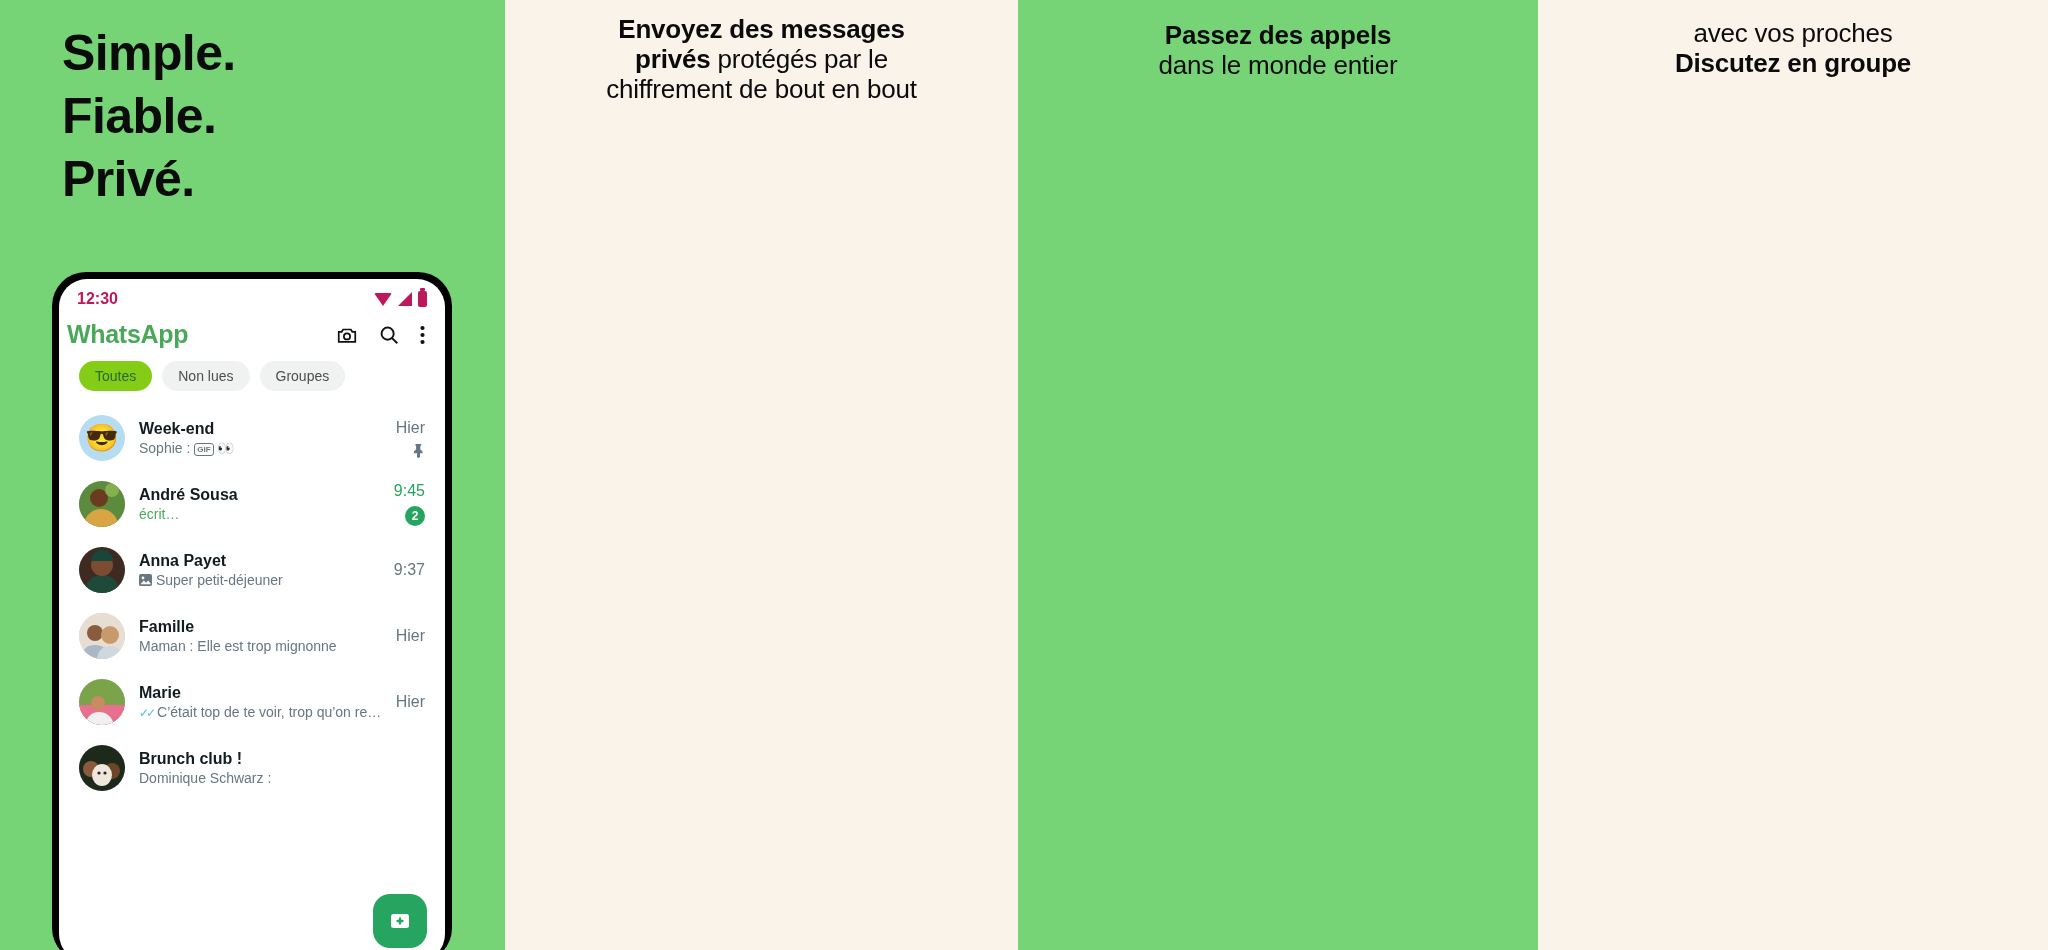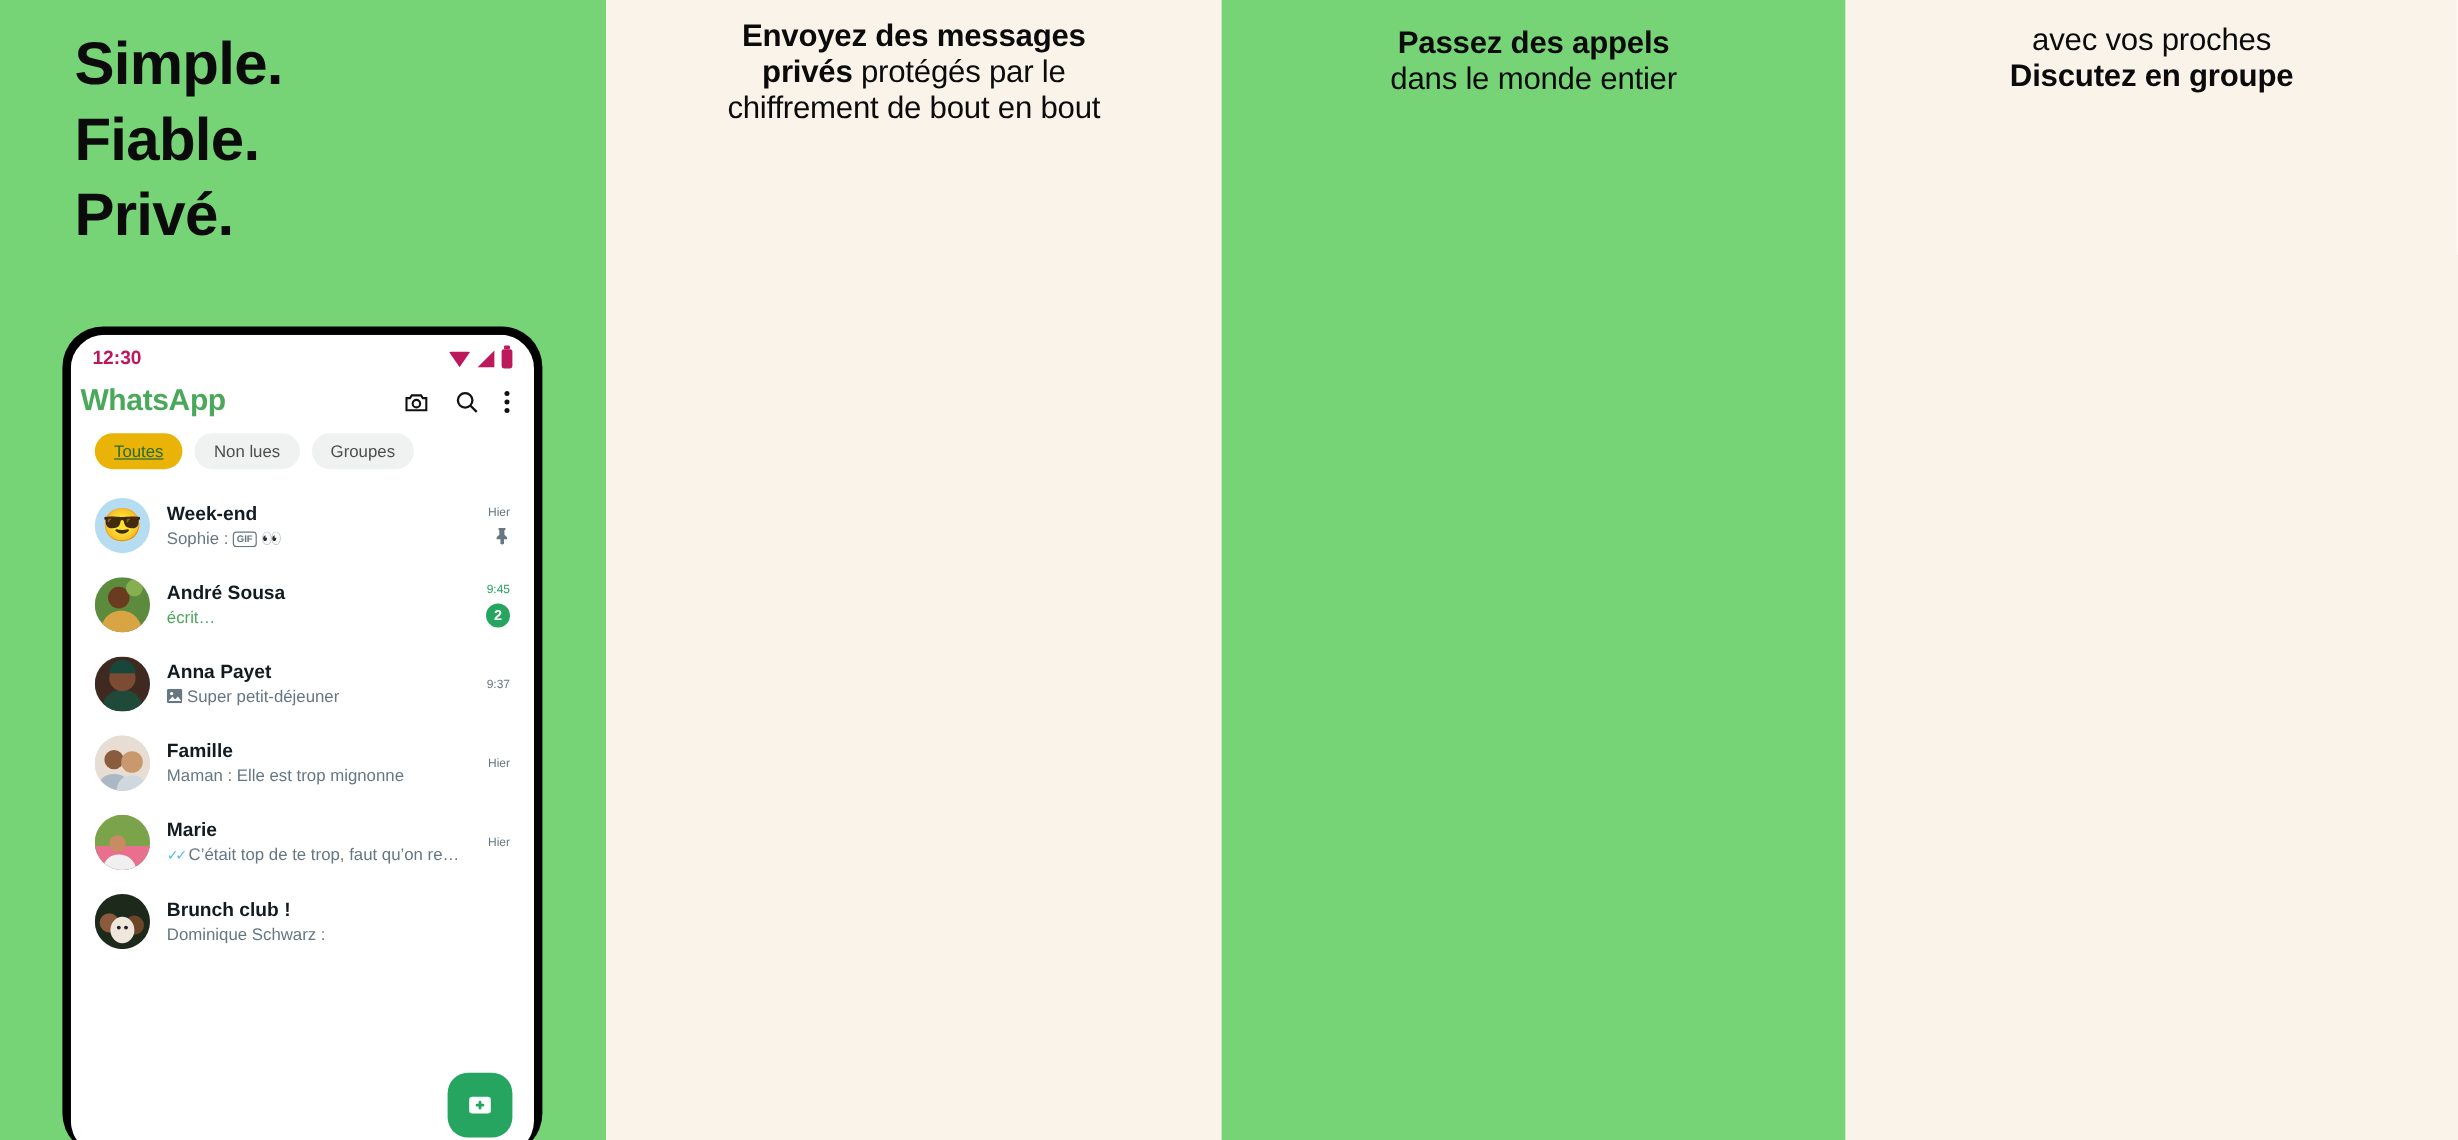--- a/index.html
+++ b/index.html
@@ -61,34 +61,34 @@
 
   
   .wa-list { background: #fff; height: 100%; }
   .wa-top { display: flex; align-items: center; justify-content: space-between;
             padding: 8px 20px 12px 8px; }
   .wa-logo { color: #4aa85a; font-size: 25px; font-weight: 700; letter-spacing: -0.3px; }
   .wa-acts { display: flex; align-items: center; gap: 20px; color: #111; }
   .filters { display: flex; gap: 10px; padding: 0 20px 14px 20px; }
   .chip { font-size: 14px; padding: 7px 16px; border-radius: 20px;
           background: #f0f2f1; color: #4a4f4d; white-space: nowrap; }
-  .chip.on { background: #eab308; color: #256b33; text-decoration: underline; }
+  .chip.on { background: #84cc16; color: #256b33; }
   .chatrow { display: flex; align-items: center; gap: 14px; padding: 10px 20px; }
   .av { width: 46px; height: 46px; border-radius: 50%; flex: 0 0 46px;
         overflow: hidden; position: relative; background: #cfd8dc; }
   .av-emoji { display:flex; align-items:center; justify-content:center;
               font-size: 27px; background:#b6dcf2; }
   .chatmid { flex: 1 1 auto; min-width: 0; }
   .chatname { font-size: 16px; font-weight: 700; color: #111b21; }
   .chatsub { font-size: 14px; color: #667781; margin-top: 2px;
              white-space: nowrap; overflow: hidden; text-overflow: ellipsis; }
   .chatsub.typing { color: #4aa85a; }
   .chatright { text-align: right; flex: 0 0 auto; display: flex;
                flex-direction: column; align-items: flex-end; gap: 6px; }
-  .chattime { font-size: 10px; color: #667781; }
+  .chattime { font-size: 16px; color: #667781; }
   .chattime.grn { color: #25a55f; }
   .badge { background: #25a55f; color: #fff; font-size: 12px; font-weight: 700;
            min-width: 20px; height: 20px; border-radius: 10px;
            display: flex; align-items: center; justify-content: center; padding: 0 5px; }
   .pin { color: #667781; font-size: 15px; }
   .gifbadge { display:inline-block; font-size:8px; font-weight:700; border:1.4px solid #667781;
               border-radius:3px; padding:0 2px; line-height:11px; vertical-align:1px; }
   .fab { position: absolute; right: 18px; bottom: 14px; width: 54px; height: 54px;
          border-radius: 17px; background: #25a55f;
          display: flex; align-items: center; justify-content: center; }
@@ -237,21 +237,21 @@
             <div class="av">
               <svg width="46" height="46" viewBox="0 0 46 46">
                   <rect width="46" height="46" fill="#7aa34a"></rect>
                   <path d="M0 26h46v20H0z" fill="#e86f8d"></path>
                   <circle cx="19" cy="24" r="7" fill="#c98b62"></circle>
                   <path d="M6 46c2-9 7-13 14-13s13 4 15 13z" fill="#f0f0f0"></path>
                 </svg>
             </div>
             <div class="chatmid">
               <div class="chatname">Marie</div>
-              <div class="chatsub"><span class="ticks">✓✓</span><span>C’était top de te trop, faut qu’on re…</span></div>
+              <div class="chatsub"><span class="ticks">✓✓</span><span>C’était top de te voir, trop qu’on re…</span></div>
             </div>
             <div class="chatright">
               <div class="chattime">Hier</div>
             </div>
           </div>
 
           <div class="chatrow">
             <div class="av">
               <svg width="46" height="46" viewBox="0 0 46 46">
                   <rect width="46" height="46" fill="#1d2a1b"></rect>

